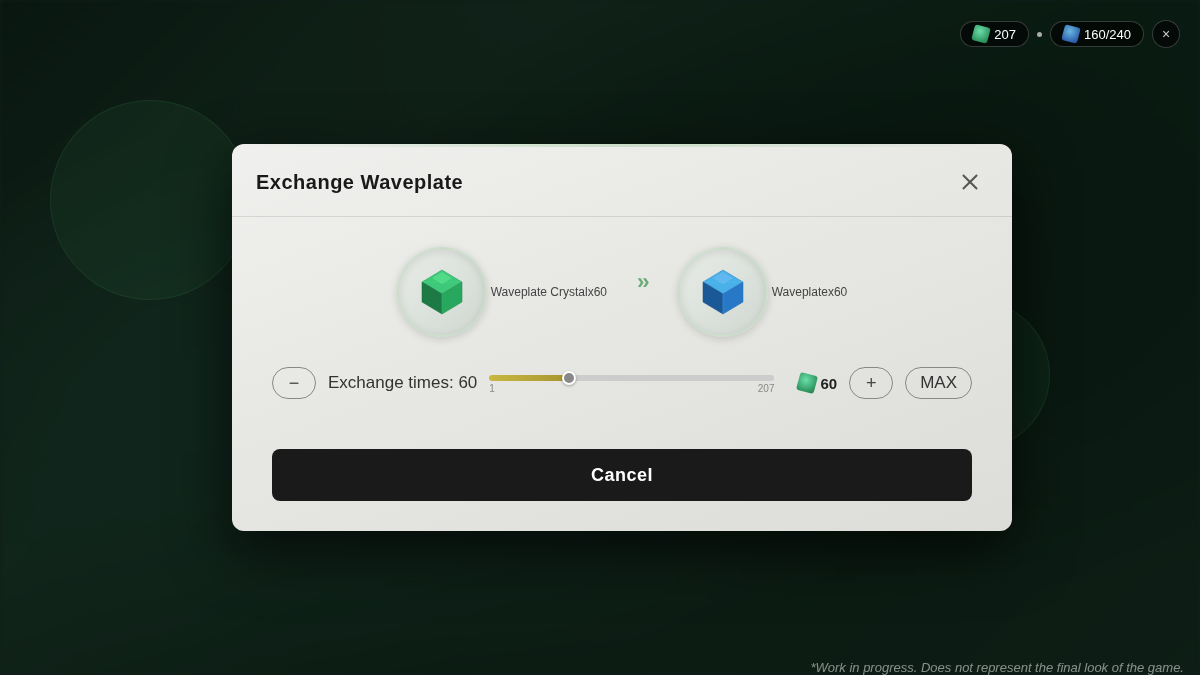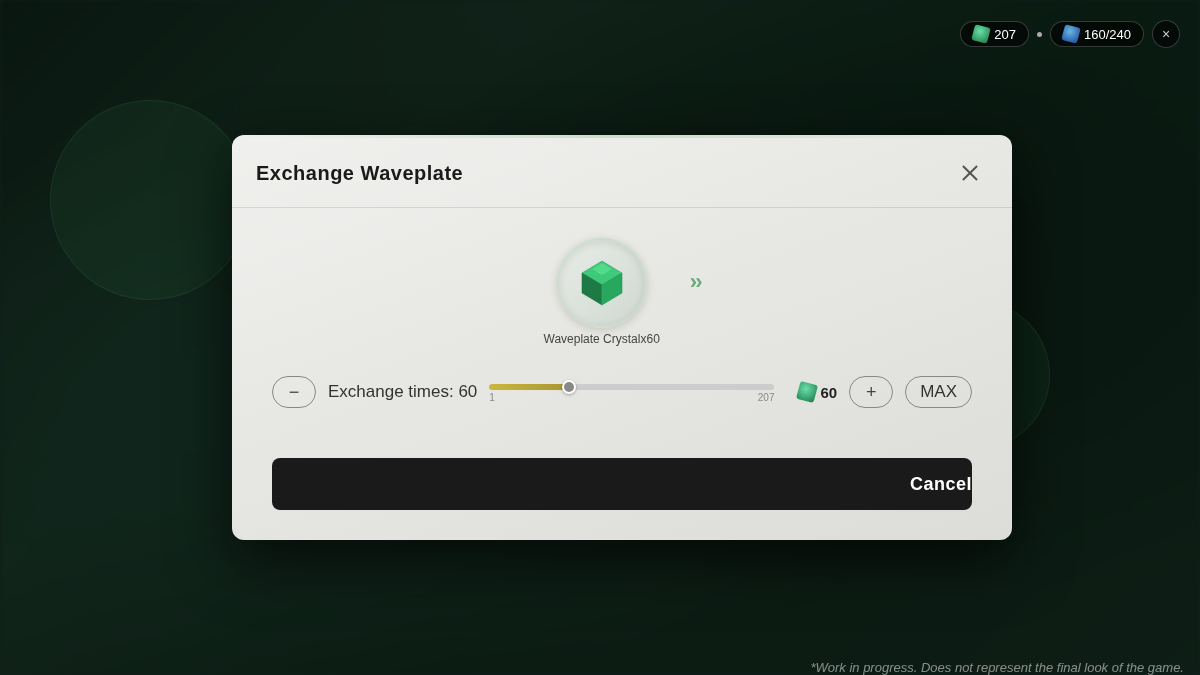--- a/index.html
+++ b/index.html
@@ -176,21 +176,21 @@
     .items-row {
       display: flex;
       align-items: center;
       justify-content: center;
       gap: 30px;
       margin-bottom: 30px;
     }
 
     .item-slot {
       display: flex;
-      flex-direction: column;
+      flex-direction: row;
       align-items: center;
       gap: 4px;
     }
 
     .item-circle {
       width: 90px;
       height: 90px;
       border-radius: 50%;
       background: linear-gradient(135deg, #e8ece8, #d0d8d0);
       border: 2px solid rgba(200,220,200,0.8);
@@ -310,21 +310,20 @@
 
     .action-btn {
       flex: 1;
       height: 52px;
       border: none;
       border-radius: 8px;
       font-size: 18px;
       font-weight: 600;
       cursor: pointer;
       letter-spacing: 0.5px;
-      text-align: right;
     }
 
     .cancel-btn {
       background: #1a1a1a;
       color: #fff;
     }
 
     .confirm-btn {
       background: #1a1a1a;
       color: #fff;
@@ -435,20 +434,39 @@
 
               <line x1="26" y1="28" x2="26" y2="48" stroke="#3dde88" stroke-width="0.7" opacity="0.5"></line>
               <line x1="6" y1="16" x2="46" y2="16" stroke="#5dee9a" stroke-width="0.5" opacity="0.4"></line>
             </svg>
           </div>
           <span class="item-label">Waveplate Crystalx60</span>
         </div>
 
         <div class="arrow-between" style="color:#6aaa77; font-size:22px; letter-spacing:-2px;">›› </div>
 
+        <div class="item-slot">
+          <div class="item-circle">
+
+            <svg class="crystal-svg" viewBox="0 0 52 52">
+
+              <polygon points="26,4 46,16 26,28 6,16" fill="#4ab0e8" stroke="#2a80c8" stroke-width="0.5"></polygon>
+
+              <polygon points="6,16 26,28 26,48 6,36" fill="#1a5898" stroke="#1a4a88" stroke-width="0.5"></polygon>
+
+              <polygon points="46,16 26,28 26,48 46,36" fill="#2878c8" stroke="#2268b8" stroke-width="0.5"></polygon>
+
+              <polygon points="26,6 36,12 26,18 16,12" fill="rgba(140,200,255,0.35)"></polygon>
+
+              <line x1="26" y1="28" x2="26" y2="48" stroke="#4dc8f8" stroke-width="0.7" opacity="0.5"></line>
+              <line x1="6" y1="16" x2="46" y2="16" stroke="#6adeff" stroke-width="0.5" opacity="0.4"></line>
+            </svg>
+          </div>
+          <span class="item-label">Waveplatex60</span>
+        </div>
 
       </div>
 
       <div class="exchange-row">
 
         <button class="ctrl-btn">−</button>
 
         <span class="exchange-label">Exchange times: 60</span>
 
         <div class="slider-wrapper">

